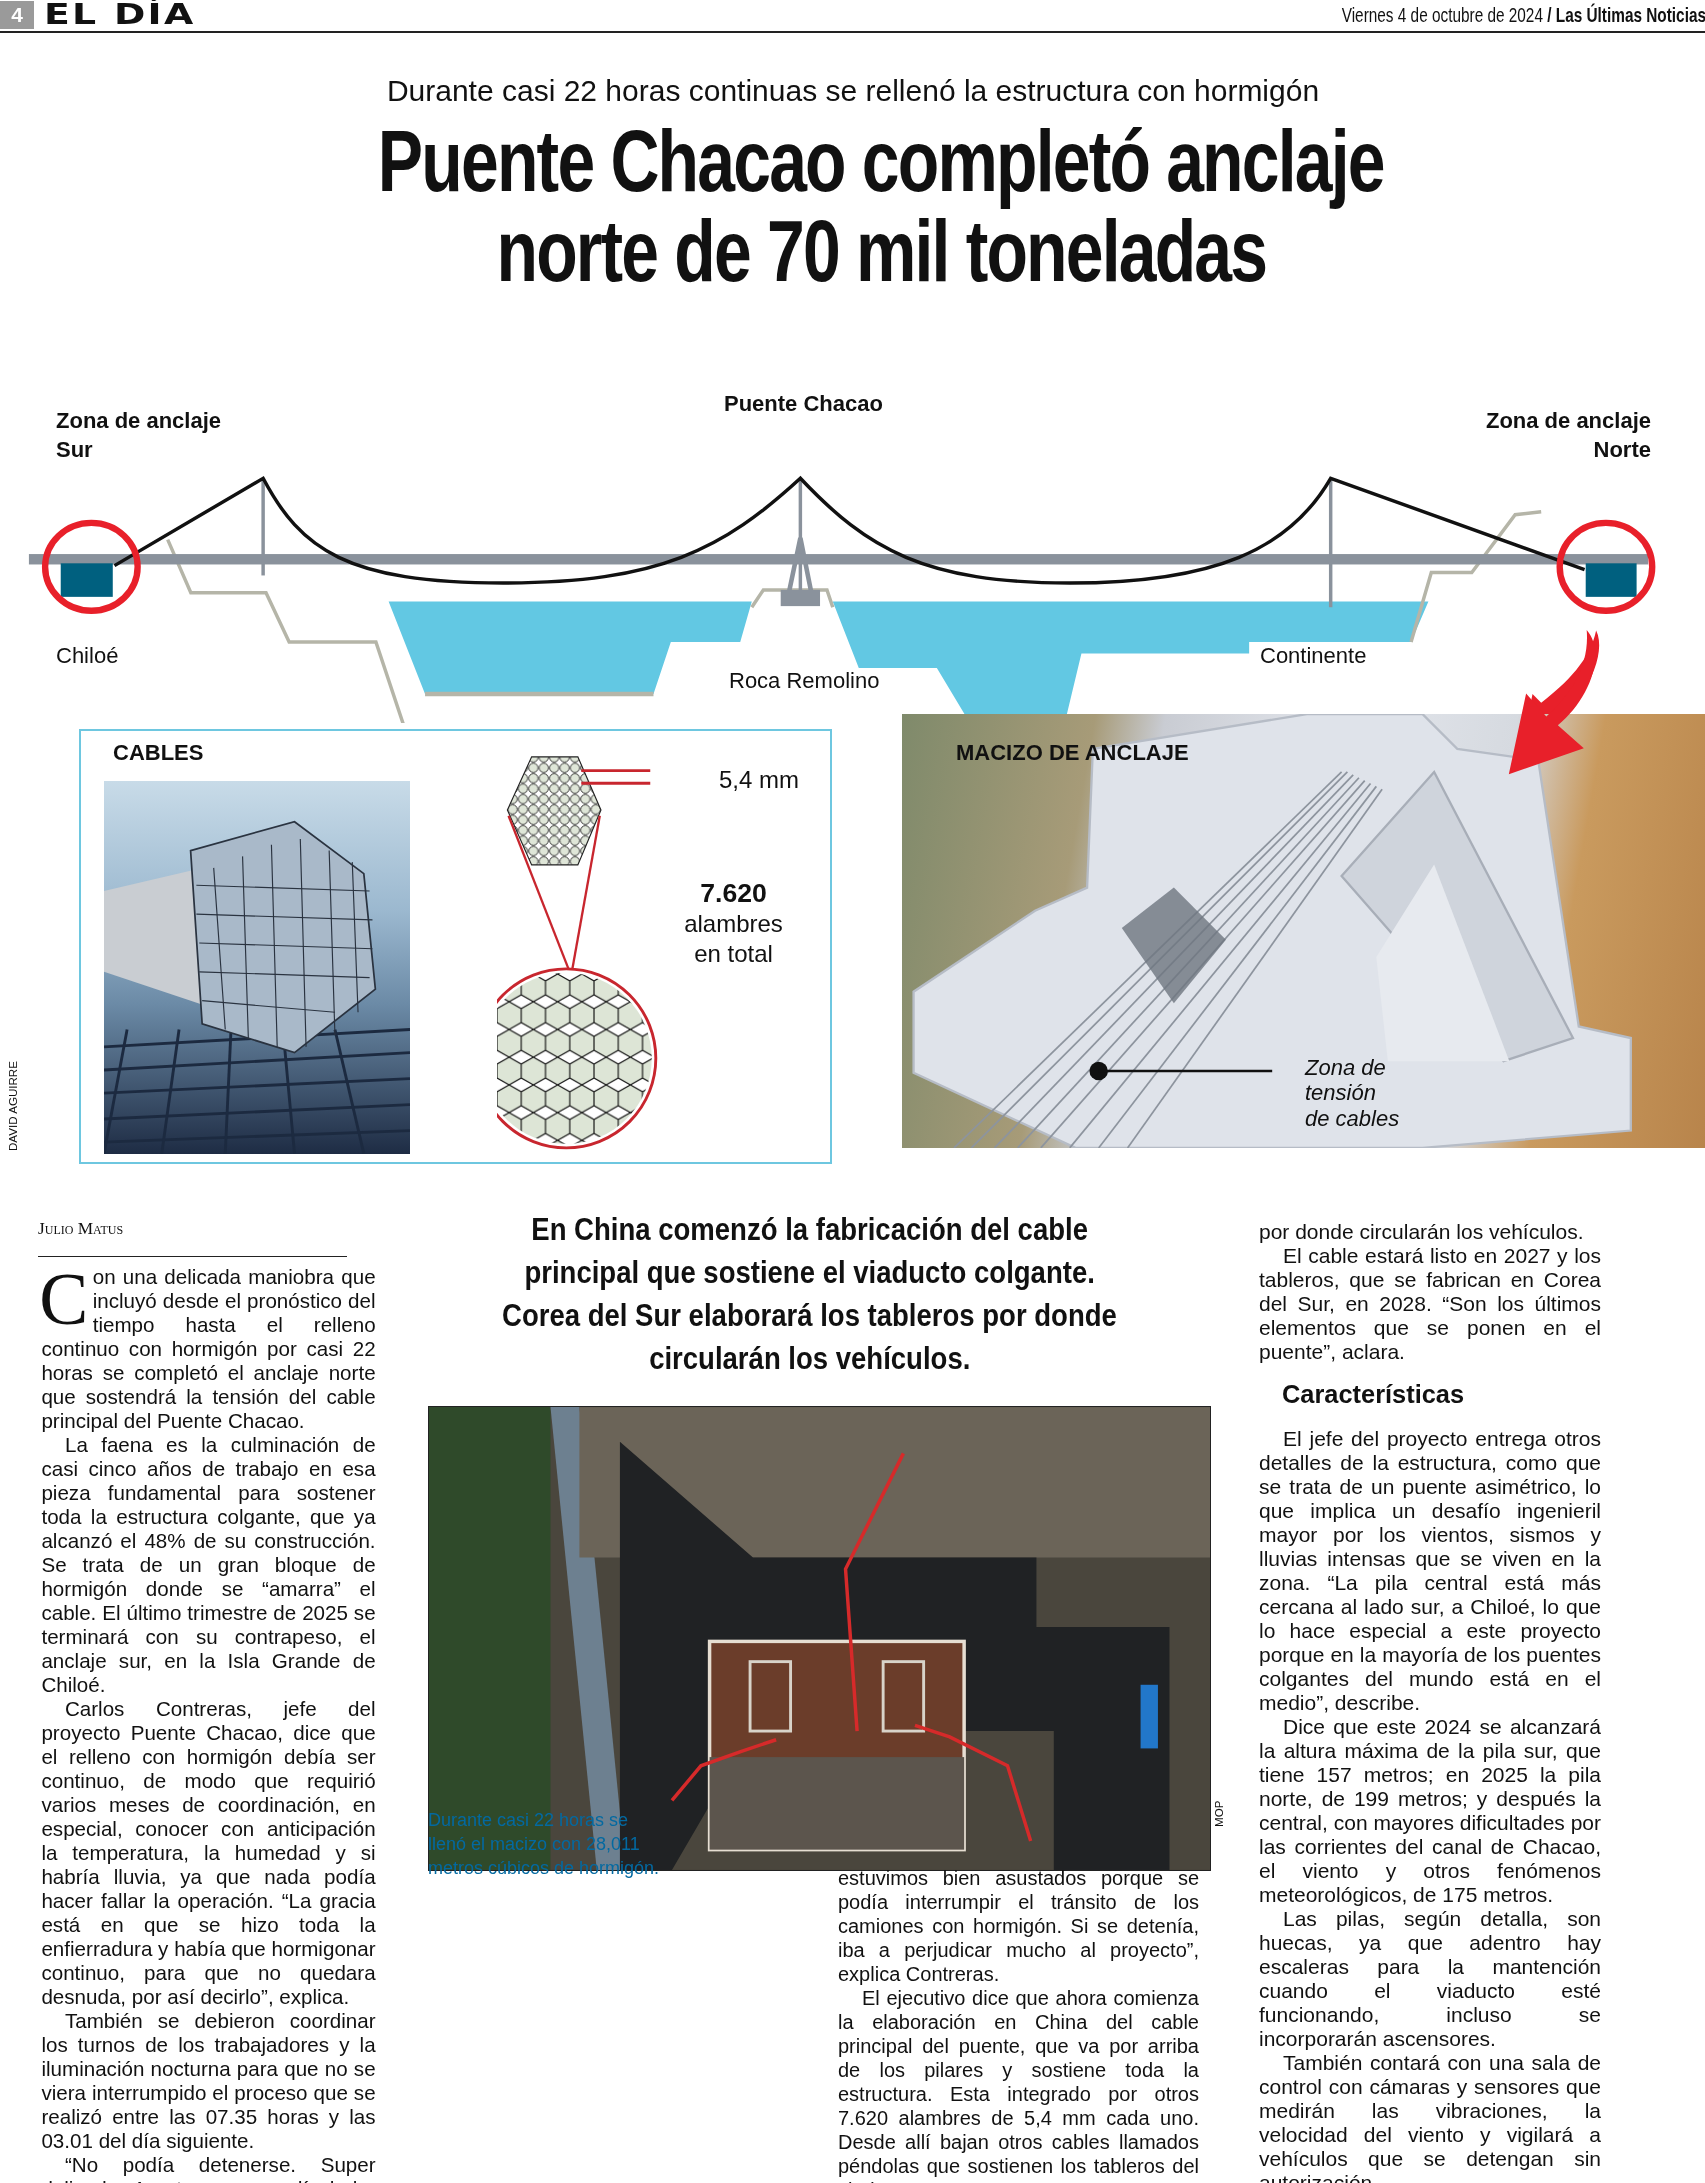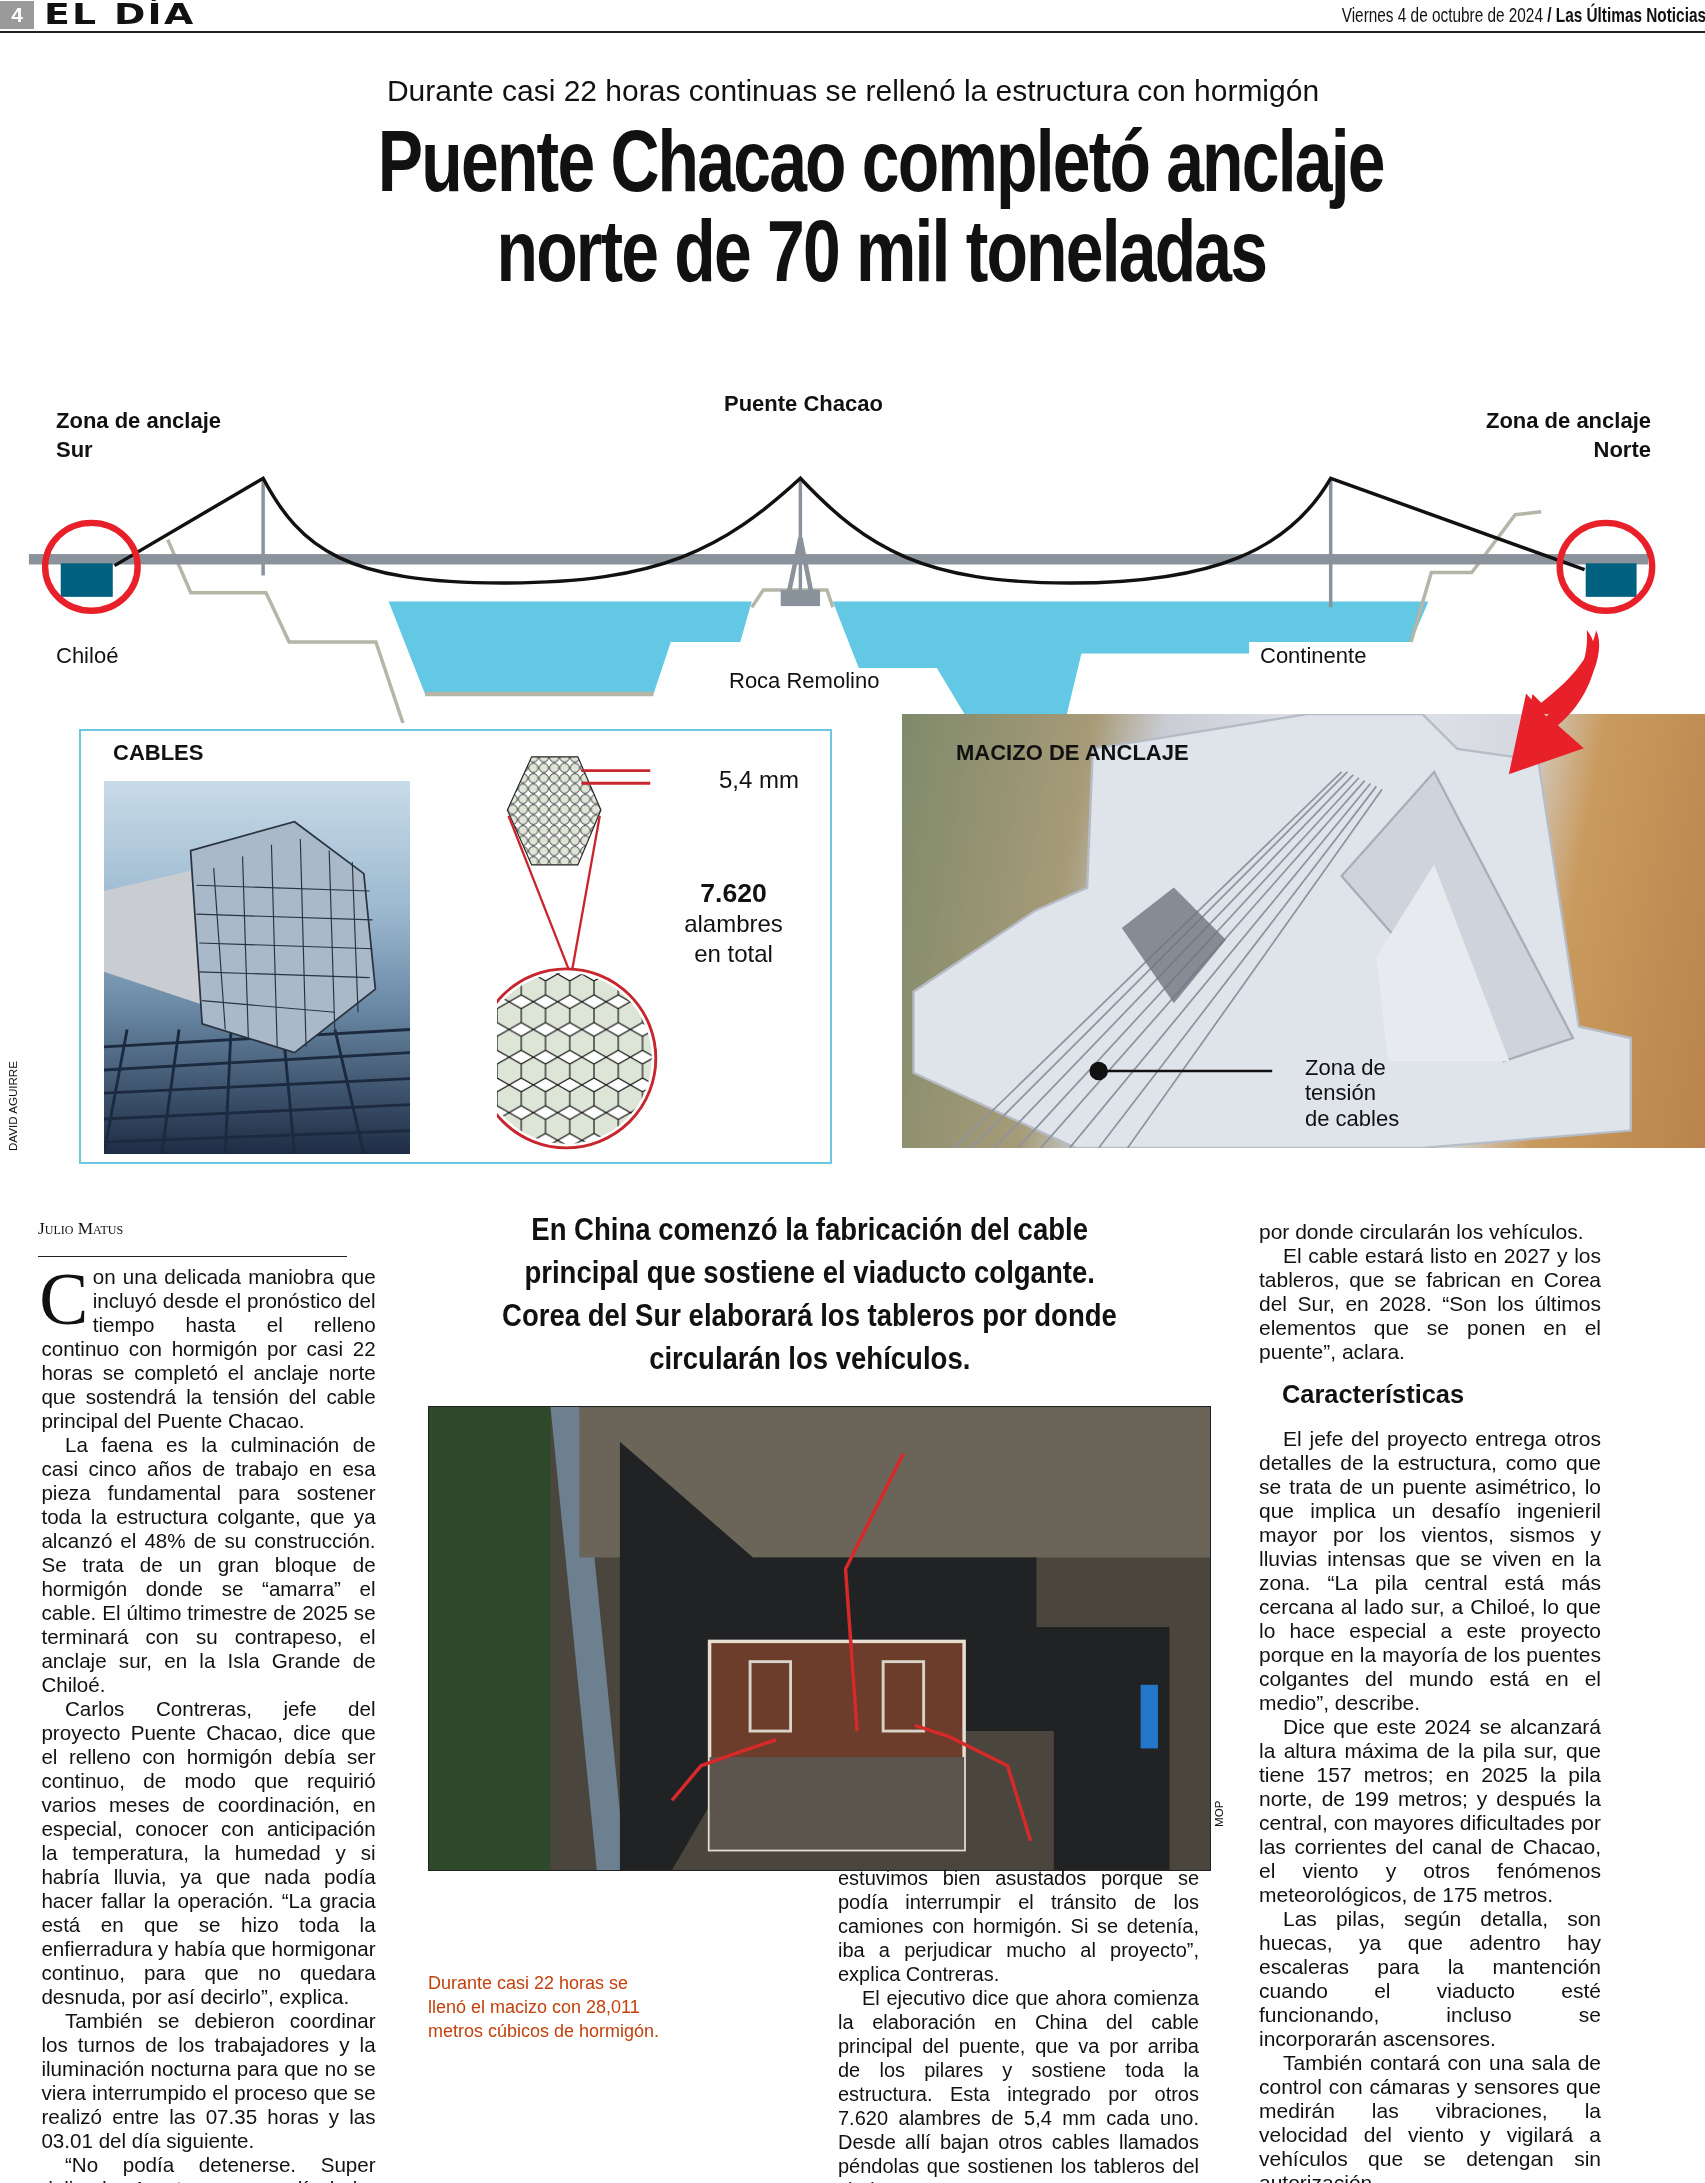--- a/index.html
+++ b/index.html
@@ -52,21 +52,21 @@
   .dropcap { float:left; font:75px/60px "Liberation Serif", serif; margin:3.5px 4.6px 0 -2.3px; }
   .col1 { left:38px; top:1265px; width:341px; transform:scaleX(.98); }
   .col2 { left:838px; top:1866px; width:361px; font-size:20px; }
   .col3 { left:1259px; top:1220px; width:342px; }
   .sub-head { font:bold 25.4px "Liberation Sans", sans-serif; margin:16px 0 18px 23px; text-indent:0 !important; }
 
   .pullquote { left:405px; top:1208px; width:809px; text-align:center; font:bold 32px/43px "Liberation Sans", sans-serif; }
   .pullquote span{ display:inline-block; transform:scaleX(.86); }
 
   .aerial { left:428px; top:1406px; width:781px; height:463px; overflow:hidden; border:1.2px solid #222; background:#3c3a34; }
-  .caption { left:428px; top:1971px; width:243px; font:18px/24px "Liberation Sans", sans-serif; color:#c2410c; }
+  .caption { left:428px; top:1808px; width:243px; font:18px/24px "Liberation Sans", sans-serif; color:#0369a1; }
 </style>
 </head>
 <body>
 
 <div class="abs page-num">4</div>
 <div class="abs section">EL DÍA</div>
 <div class="abs dateline">
   <span>Viernes 4 de octubre de 2024</span>
   <b>/</b>
   <b>Las Últimas Noticias</b>
@@ -194,21 +194,21 @@
     </g>
     <polygon points="380,370 470,300 560,390 470,500" fill="#6e7580" opacity=".8"></polygon>
     <circle cx="340" cy="617" r="16" fill="#111"></circle>
     <line x1="340" y1="617" x2="640" y2="617" stroke="#111" stroke-width="4"></line>
   </svg>
 </div>
 <svg class="abs" style="left:1503px;top:630px;" width="202" height="150" viewBox="0 0 350 260">
   <path d="M145,0 C180,40 150,120 95,165 L140,205 L10,250 L40,110 L75,150 C120,110 150,60 145,0 Z" fill="#e8202a"></path>
 </svg>
 <div class="abs macizo-title" style="left:920px;top:740px;">MACIZO DE ANCLAJE</div>
-<div class="abs zona-text" style="left:1305px;top:1055px;">
+<div class="abs zona-text" style="left:1305px;top:1055px;font-style:italic;">
   <div>Zona de</div>
   <div>tensión</div>
   <div>de cables</div>
 </div>
 
 <div class="abs byline">Julio Matus</div>
 <div class="abs col col1">
   <p class="first"><span class="dropcap">C</span><span>on una delicada maniobra que incluyó desde el pronóstico del tiempo hasta el relleno continuo con hormigón por casi 22 horas se completó el anclaje norte que sostendrá la tensión del cable principal del Puente Chacao.</span></p>
   <p>La faena es la culminación de casi cinco años de trabajo en esa pieza fundamental para sostener toda la estructura colgante, que ya alcanzó el 48% de su construcción. Se trata de un gran bloque de hormigón donde se “amarra” el cable. El último trimestre de 2025 se terminará con su contrapeso, el anclaje sur, en la Isla Grande de Chiloé.</p>
   <p>Carlos Contreras, jefe del proyecto Puente Chacao, dice que el relleno con hormigón debía ser continuo, de modo que requirió varios meses de coordinación, en especial, conocer con anticipación la temperatura, la humedad y si habría lluvia, ya que nada podía hacer fallar la operación. “La gracia está en que se hizo toda la enfierradura y había que hormigonar continuo, para que no quedara desnuda, por así decirlo”, explica.</p>

